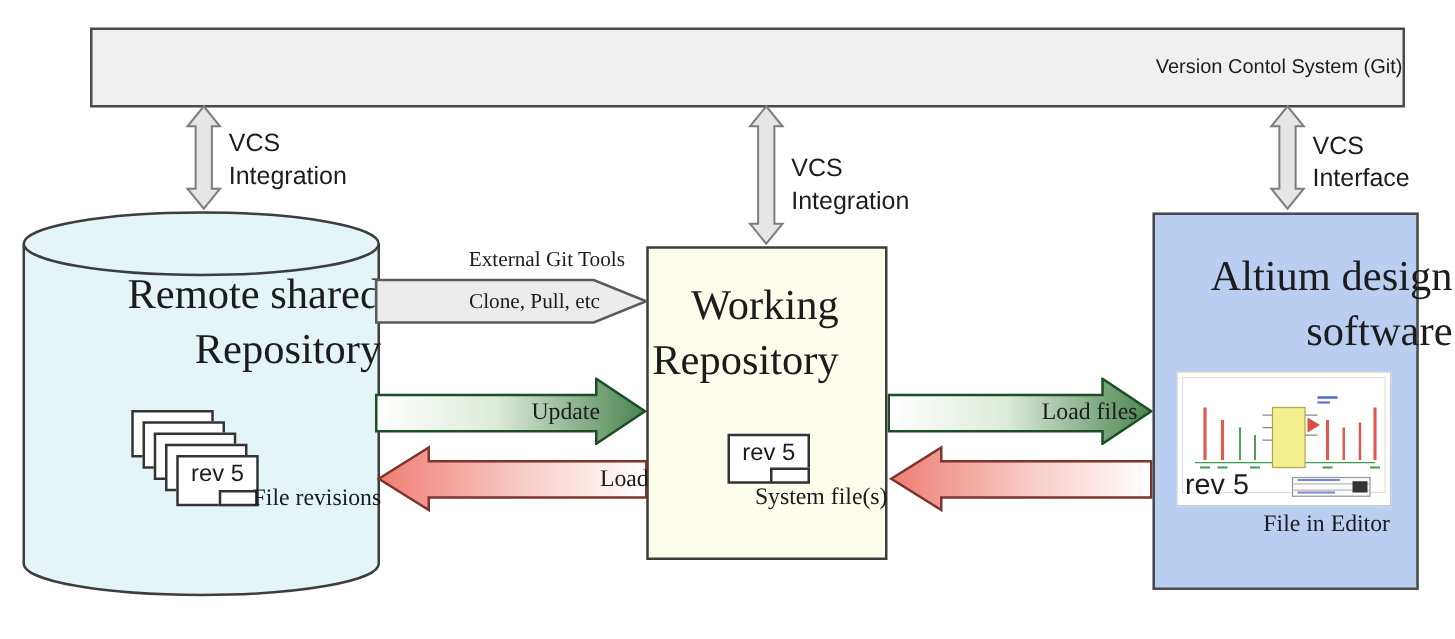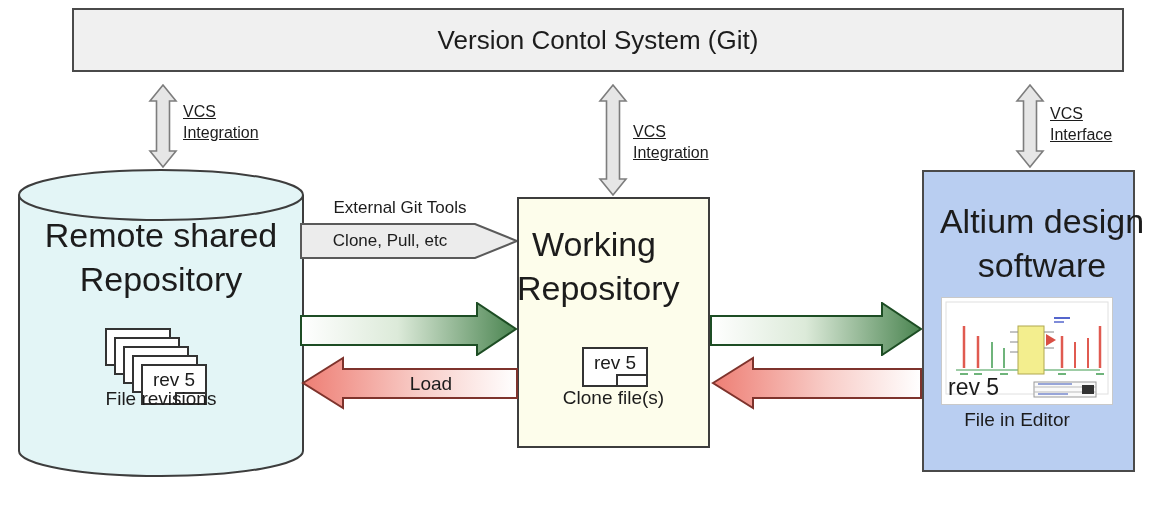--- a/index.html
+++ b/index.html
@@ -3,33 +3,33 @@
 <meta charset="utf-8">
 <style>
   html,body{margin:0;padding:0;background:#fff;}
   #canvas{
     position:relative;width:1164px;height:511px;background:#ffffff;
     font-family:"Liberation Sans",sans-serif;color:var(--text,#1c1c1c);
     overflow:hidden;
   }
   .abs{position:absolute;}
   .pre{white-space:pre-line;}
-  .ctr{text-align:center;}
+  .ctr{text-align:right;font-family:Liberation Serif, serif;}
 
   
   .vcs-bar{
-    left:72px;top:8px;width:1048px;height:60px;
+    left:72px;top:22px;width:1048px;height:60px;
     background:var(--bar-fill);border:2px solid var(--border-dark);
-    display:flex;align-items:center;justify-content:center;
-    font-size:26px;
+    display:flex;align-items:center;justify-content:flex-end;
+    font-size:16px;
   }
 
   
   .varrow-shape{fill:var(--varrow-fill);stroke:var(--varrow-border);stroke-width:1.6;}
-  .link-label{font-size:16px;line-height:1.3;text-decoration:underline;}
+  .link-label{font-size:20px;line-height:1.3;}
 
   
   .cyl-body{fill:var(--cylinder-fill);stroke:var(--cylinder-border);stroke-width:2;}
   .cyl-rim{fill:none;stroke:var(--cylinder-border);stroke-width:2;}
   .node-title{font-size:34px;line-height:1.28;}
 
   
   .working-box{
     left:517px;top:197px;width:189px;height:247px;
     background:var(--working-fill);border:2px solid var(--cylinder-border);
@@ -136,34 +136,36 @@
   </svg>
   <div class="abs small-label ctr" style="left:300px;top:231px;width:180px">Clone, Pull, etc</div>
 
   <div class="abs working-box"></div>
   <div class="abs node-title pre ctr" style="left:517px;top:223px;width:154px">Working
 Repository</div>
   <div class="abs file-card" style="left:582px;top:347px;width:62px;height:33px;padding-top:3px">
     <span>rev 5</span>
     <div class="file-tab"></div>
   </div>
-  <div class="abs caption ctr" style="left:517px;top:387px;width:193px">Clone file(s)</div>
+  <div class="abs caption ctr" style="left:517px;top:387px;width:193px">System file(s)</div>
 
   <svg class="abs" style="left:300px;top:302px" width="218" height="54" viewBox="0 0 218 54">
     <polygon class="green-arrow-shape" points="1,14 177,14 177,1 216,27 177,53 177,43 1,43"></polygon>
   </svg>
+  <div class="abs flow-label ctr" style="left:300px;top:319px;width:180px">Update</div>
 
   <svg class="abs" style="left:301px;top:356px" width="218" height="54" viewBox="0 0 218 54">
     <polygon class="red-arrow-shape" points="2,27 42,2 42,13 216,13 216,42 42,42 42,52"></polygon>
   </svg>
   <div class="abs flow-label ctr" style="left:343px;top:373px;width:176px">Load</div>
 
   <svg class="abs" style="left:710px;top:302px" width="213" height="54" viewBox="0 0 213 54">
     <polygon class="green-arrow-shape" points="1,14 172,14 172,1 211,27 172,53 172,43 1,43"></polygon>
   </svg>
+  <div class="abs flow-label ctr" style="left:710px;top:319px;width:200px">Load files</div>
 
   <svg class="abs" style="left:711px;top:356px" width="212" height="54" viewBox="0 0 212 54">
     <polygon class="red-arrow-shape" points="2,27 42,2 42,13 210,13 210,42 42,42 42,52"></polygon>
   </svg>
 
   <div class="abs altium-box"></div>
   <div class="abs node-title pre ctr" style="left:922px;top:200px;width:240px">Altium design
 software</div>
 
   <div class="abs schem-card">

